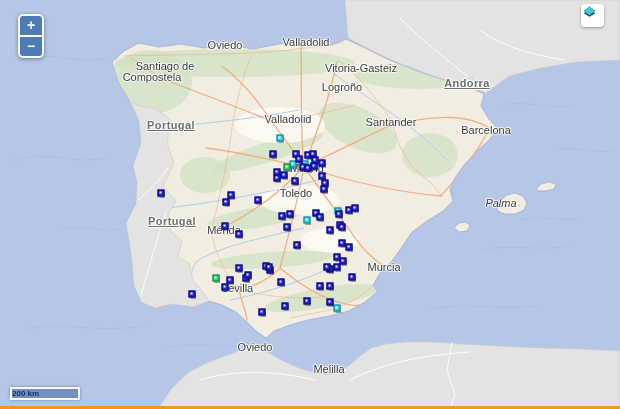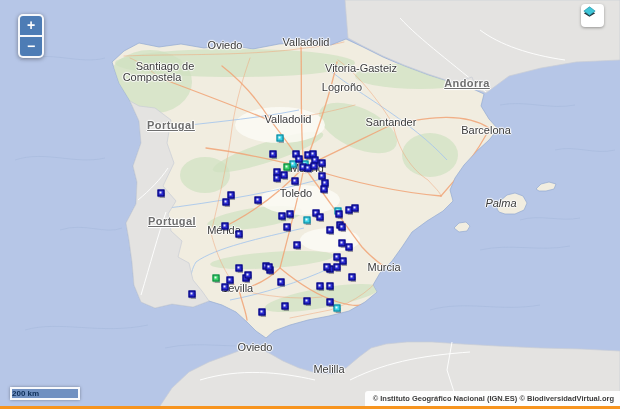--- a/index.html
+++ b/index.html
@@ -275,18 +275,15 @@
     <svg width="17" height="17" viewBox="0 0 24 24">
       <polygon points="12,8 20,13 12,18 4,13" fill="#22333b"></polygon>
       <polygon points="12,4 20,10 12,16 4,10" fill="#3fc6d8" stroke="#2a97a8" stroke-width="1"></polygon>
     </svg>
   </div>
 
   <div class="scale-bar">
     <span>200 km</span>
   </div>
 
-  <div class="attribution">
-    <span>© Instituto Geográfico Nacional (IGN.ES) © BiodiversidadVirtual.org</span>
-  </div>
 
   <div class="bottom-accent"></div>
 </div>
 
 </body></html>

